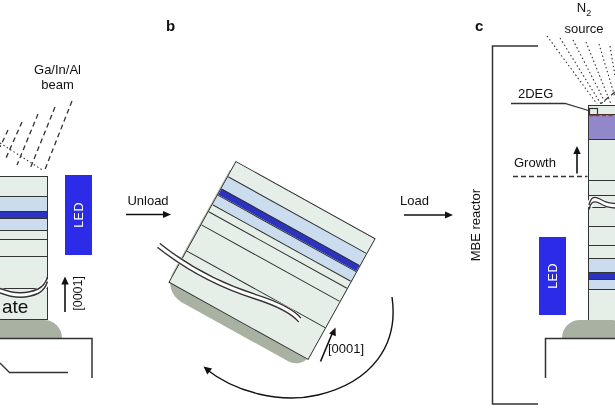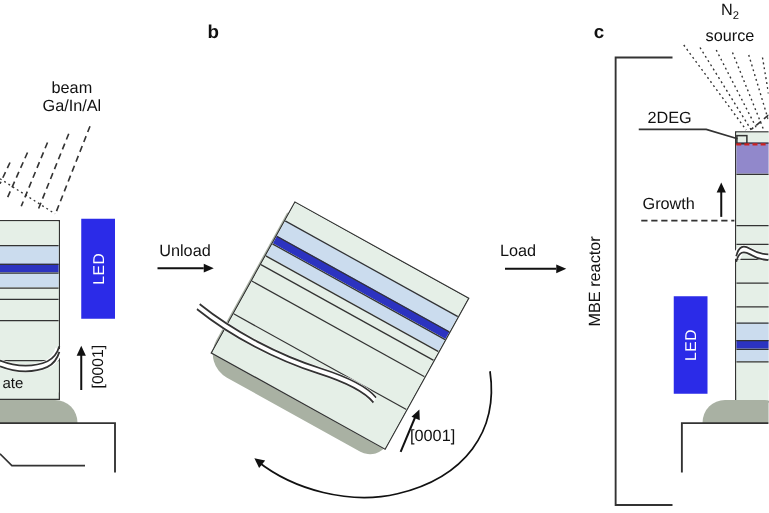--- a/index.html
+++ b/index.html
@@ -28,36 +28,36 @@
   .axis-vert{height:46px;display:flex;align-items:center;font-size:12.5px;}
   .reactor-vert{height:124px;display:flex;align-items:center;}
   sub{font-size:9px;}
 </style>
 </head>
 <body>
 
 <div id="fig">
 
   <div class="label center txt" style="left:15px;top:62px;width:85px;">
+    <div>Ga/In/Al</div>
     <div>beam</div>
-    <div>Ga/In/Al</div>
   </div>
 
   <div class="stack" style="left:-45px;top:176px;width:93px;height:144px;">
       <div class="layer" style="height: 19px; background: rgb(229, 239, 231);"></div>
       <div class="layer layer-sep" style="height: 14px; background: rgb(203, 220, 238);"></div>
       <div class="layer layer-sep" style="height: 6px; background: rgb(44, 51, 192);"></div>
       <div class="layer layer-sep" style="height: 11px; background: rgb(203, 220, 238);"></div>
       <div class="layer layer-sep" style="height: 8px; background: rgb(229, 239, 231);"></div>
       <div class="layer layer-sep" style="height: 16px; background: rgb(229, 239, 231);"></div>
       <div class="layer layer-sep" style="height: 31px; background: rgb(229, 239, 231);"></div>
       <div class="layer layer-sep" style="height: 25px; background: rgb(229, 239, 231);"></div>
     </div>
 
-  <div class="label txt" style="left:2px;top:299px;font-size:12px;">ate</div>
+  <div class="label txt" style="left:2px;top:299px;font-size:19px;">ate</div>
 
   <div class="led" style="left:65px;top:175px;width:27px;height:80px;background:#2b2be8;">
     <span class="vtext">LED</span>
   </div>
 
   <div class="label txt axis-vert" style="left:71px;top:270px;">
     <span class="vtext">[0001]</span>
   </div>
 
   <div class="mount" style="left:-22px;top:320px;width:84px;height:19px;background:#a9b1a3;border-radius:10px 18px 0 0;"></div>

